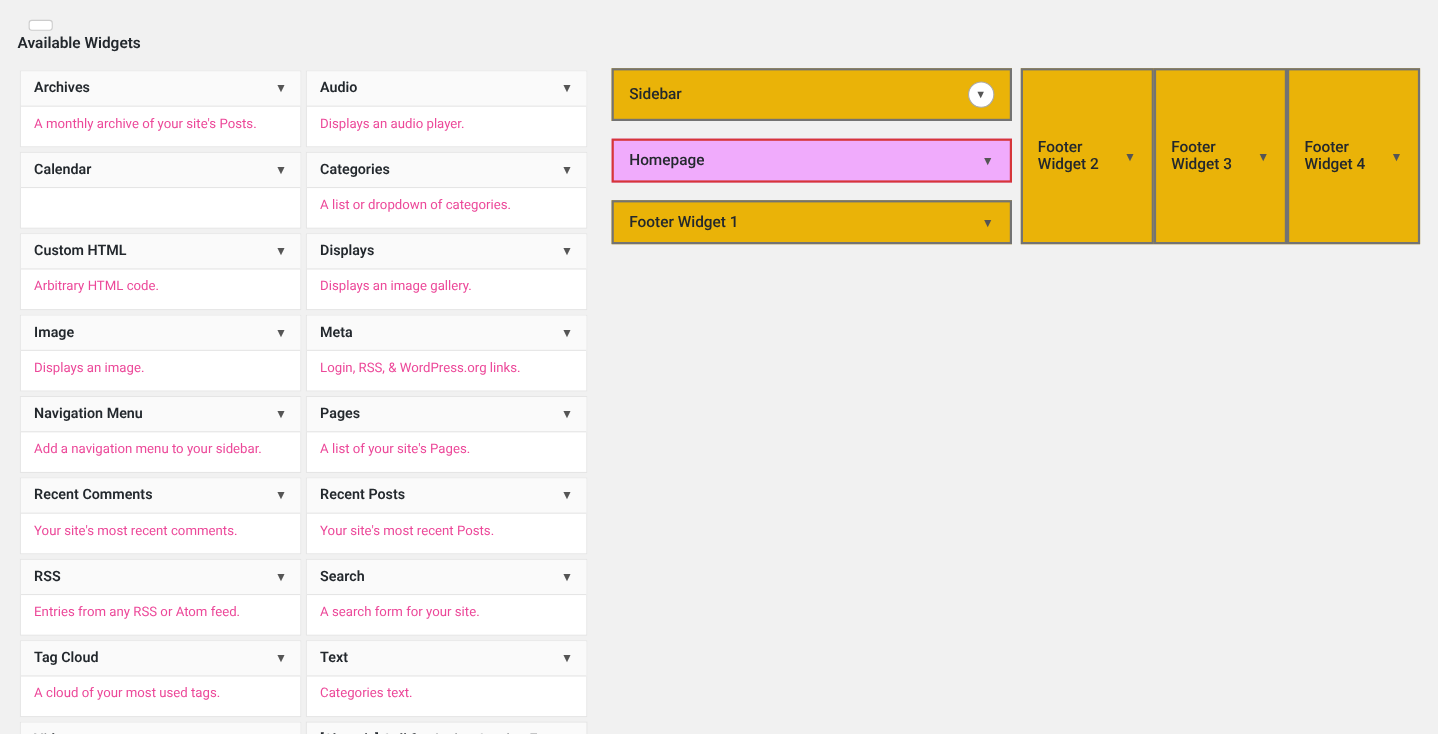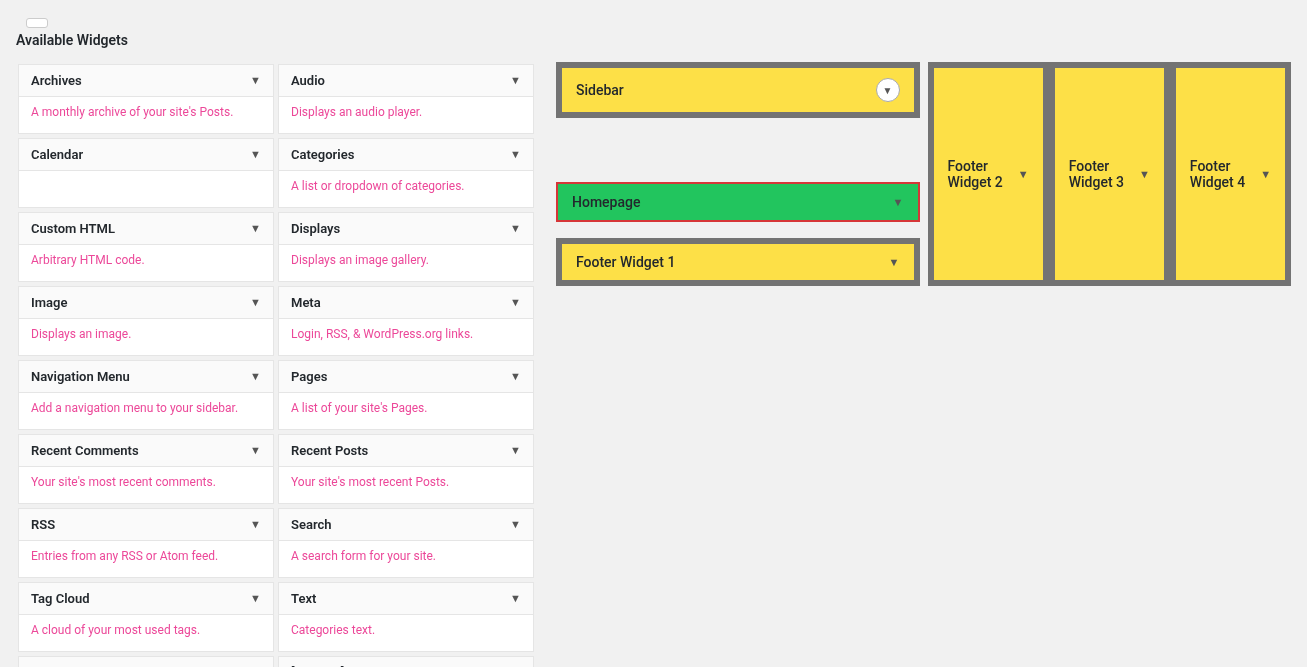--- a/index.html
+++ b/index.html
@@ -88,33 +88,32 @@
       font-size: 12px;
       color: #ec4899;
       min-height: 36px;
     }
     
     .sidebars-panel {
       flex: 1;
       padding-left: 20px;
     }
     .sidebar-area {
-      background: #fde047;
-      border: 6px solid #737373;
+      background: #eab308;
+      border: 2px solid #737373;
       margin-bottom: 8px;
       display: flex;
       align-items: center;
       justify-content: space-between;
       padding: 10px 14px;
       cursor: pointer;
     }
     .sidebar-area.active {
       border: 2px solid #d63638;
-      background: #22c55e;
-      margin-top: 48px;
+      background: #f0abfc;
     }
     .sidebar-area-name {
       font-size: 14px;
       font-weight: 500;
       color: #23282d;
     }
     .sidebar-chevron {
       color: #555;
       font-size: 11px;
     }

